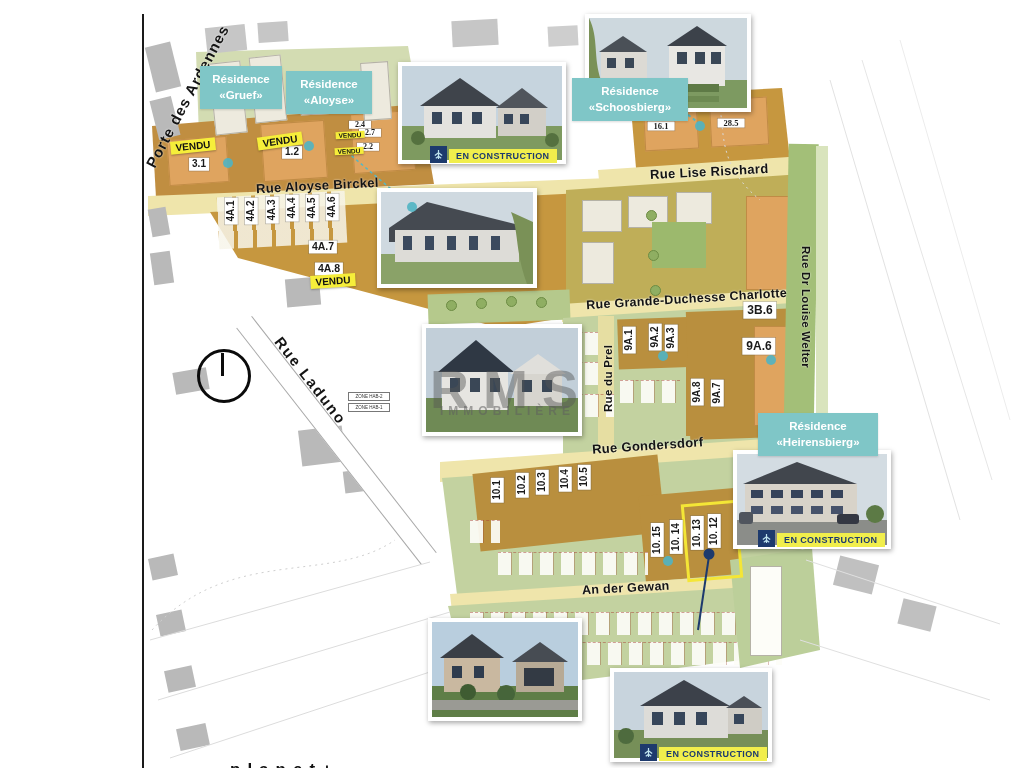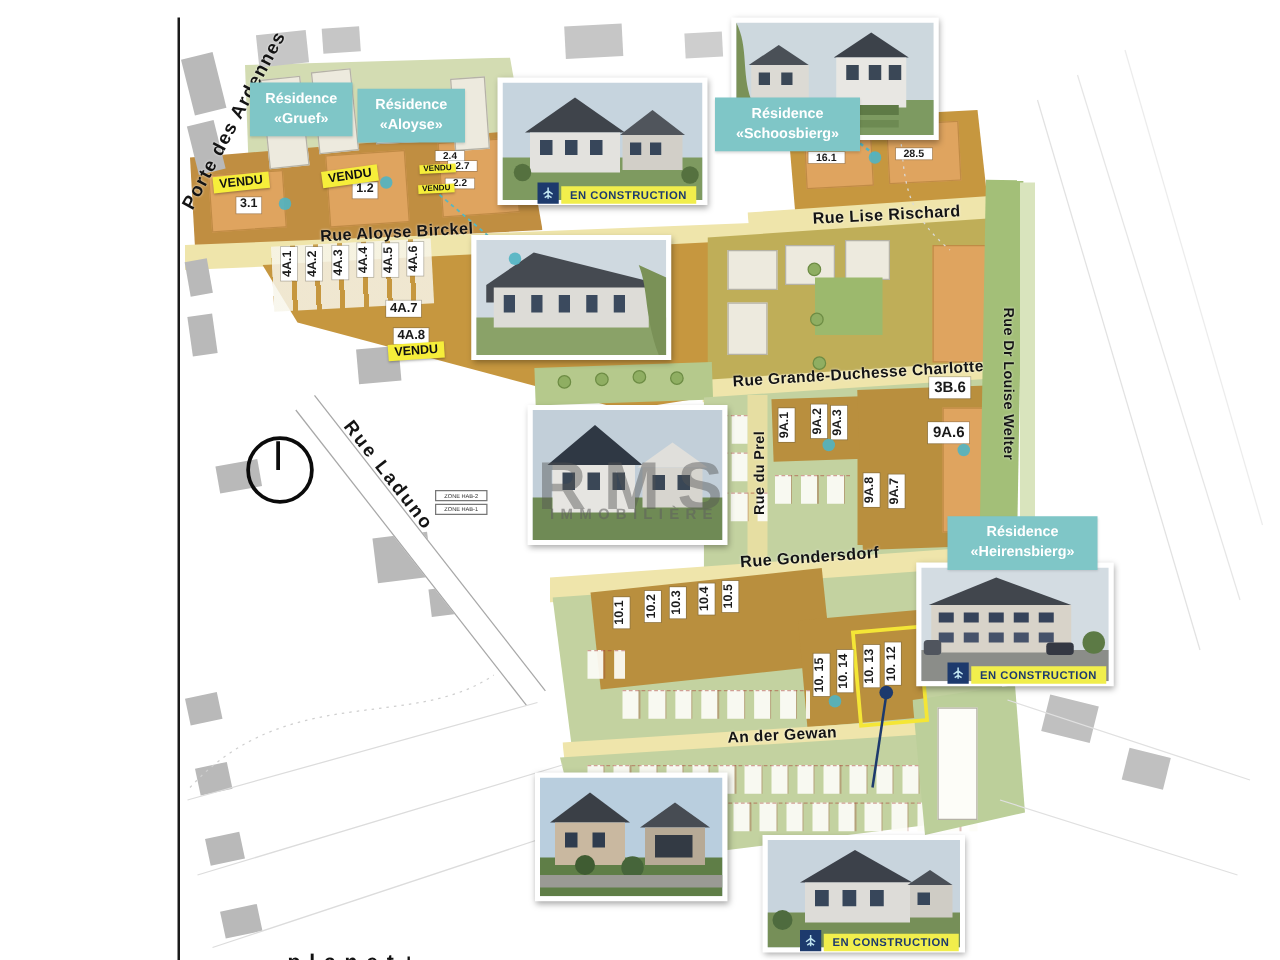--- a/index.html
+++ b/index.html
@@ -10,21 +10,21 @@
   .bldg{position:absolute;background:#b9b9b9;}
   .wbldg{position:absolute;background:#edeade;border:1px solid #b5b2a6;}
   .obldg{position:absolute;background:#dfa45f;border:1px solid #c08b45;}
   .hstrip{position:absolute;height:22px;opacity:.92;
     background-image:repeating-linear-gradient(90deg,#fdfdf8 0 13px,rgba(150,60,40,.35) 13px 14px,rgba(0,0,0,0) 14px 21px);
     border-top:1px dashed rgba(170,60,50,.5);}
   .plot{position:absolute;background:#fff;color:#1a1a1a;font-weight:bold;font-size:10px;
         padding:1px 3px;white-space:nowrap;line-height:1.05;
         transform:translate(-50%,-50%);box-shadow:0 0 0 .6px rgba(60,60,60,.35);}
   .plot.v{transform:translate(-50%,-50%) rotate(-90deg);}
-  .plot.sm{font-size:8px;padding:0 6px;}
+  .plot.sm{font-size:8px;padding:0 6px;font-family:Liberation Serif, serif;}
   .plot.lg{font-size:12px;padding:2px 4px;}
   .vendu{position:absolute;background:#f6ee3a;color:#111;font-weight:bold;font-size:10px;
          padding:1px 5px;white-space:nowrap;box-shadow:0 1px 2px rgba(0,0,0,.3);
          transform:translate(-50%,-50%) rotate(-6deg);}
   .vendu.sm{font-size:6.5px;padding:0 3px;transform:translate(-50%,-50%) rotate(-3deg);}
   .res{position:absolute;background:#7fc6c7;color:#fff;font-weight:bold;text-align:center;
        font-size:11.5px;line-height:1.35;padding:6px 8px;box-shadow:0 1px 2px rgba(0,0,0,.15);}
   .street{position:absolute;color:#141414;font-weight:bold;font-size:13px;white-space:nowrap;
           letter-spacing:.3px;text-shadow:0 0 2px rgba(255,255,255,.85);}
   .photo{position:absolute;background:#fff;padding:4px;box-shadow:1px 2px 5px rgba(0,0,0,.35);}

